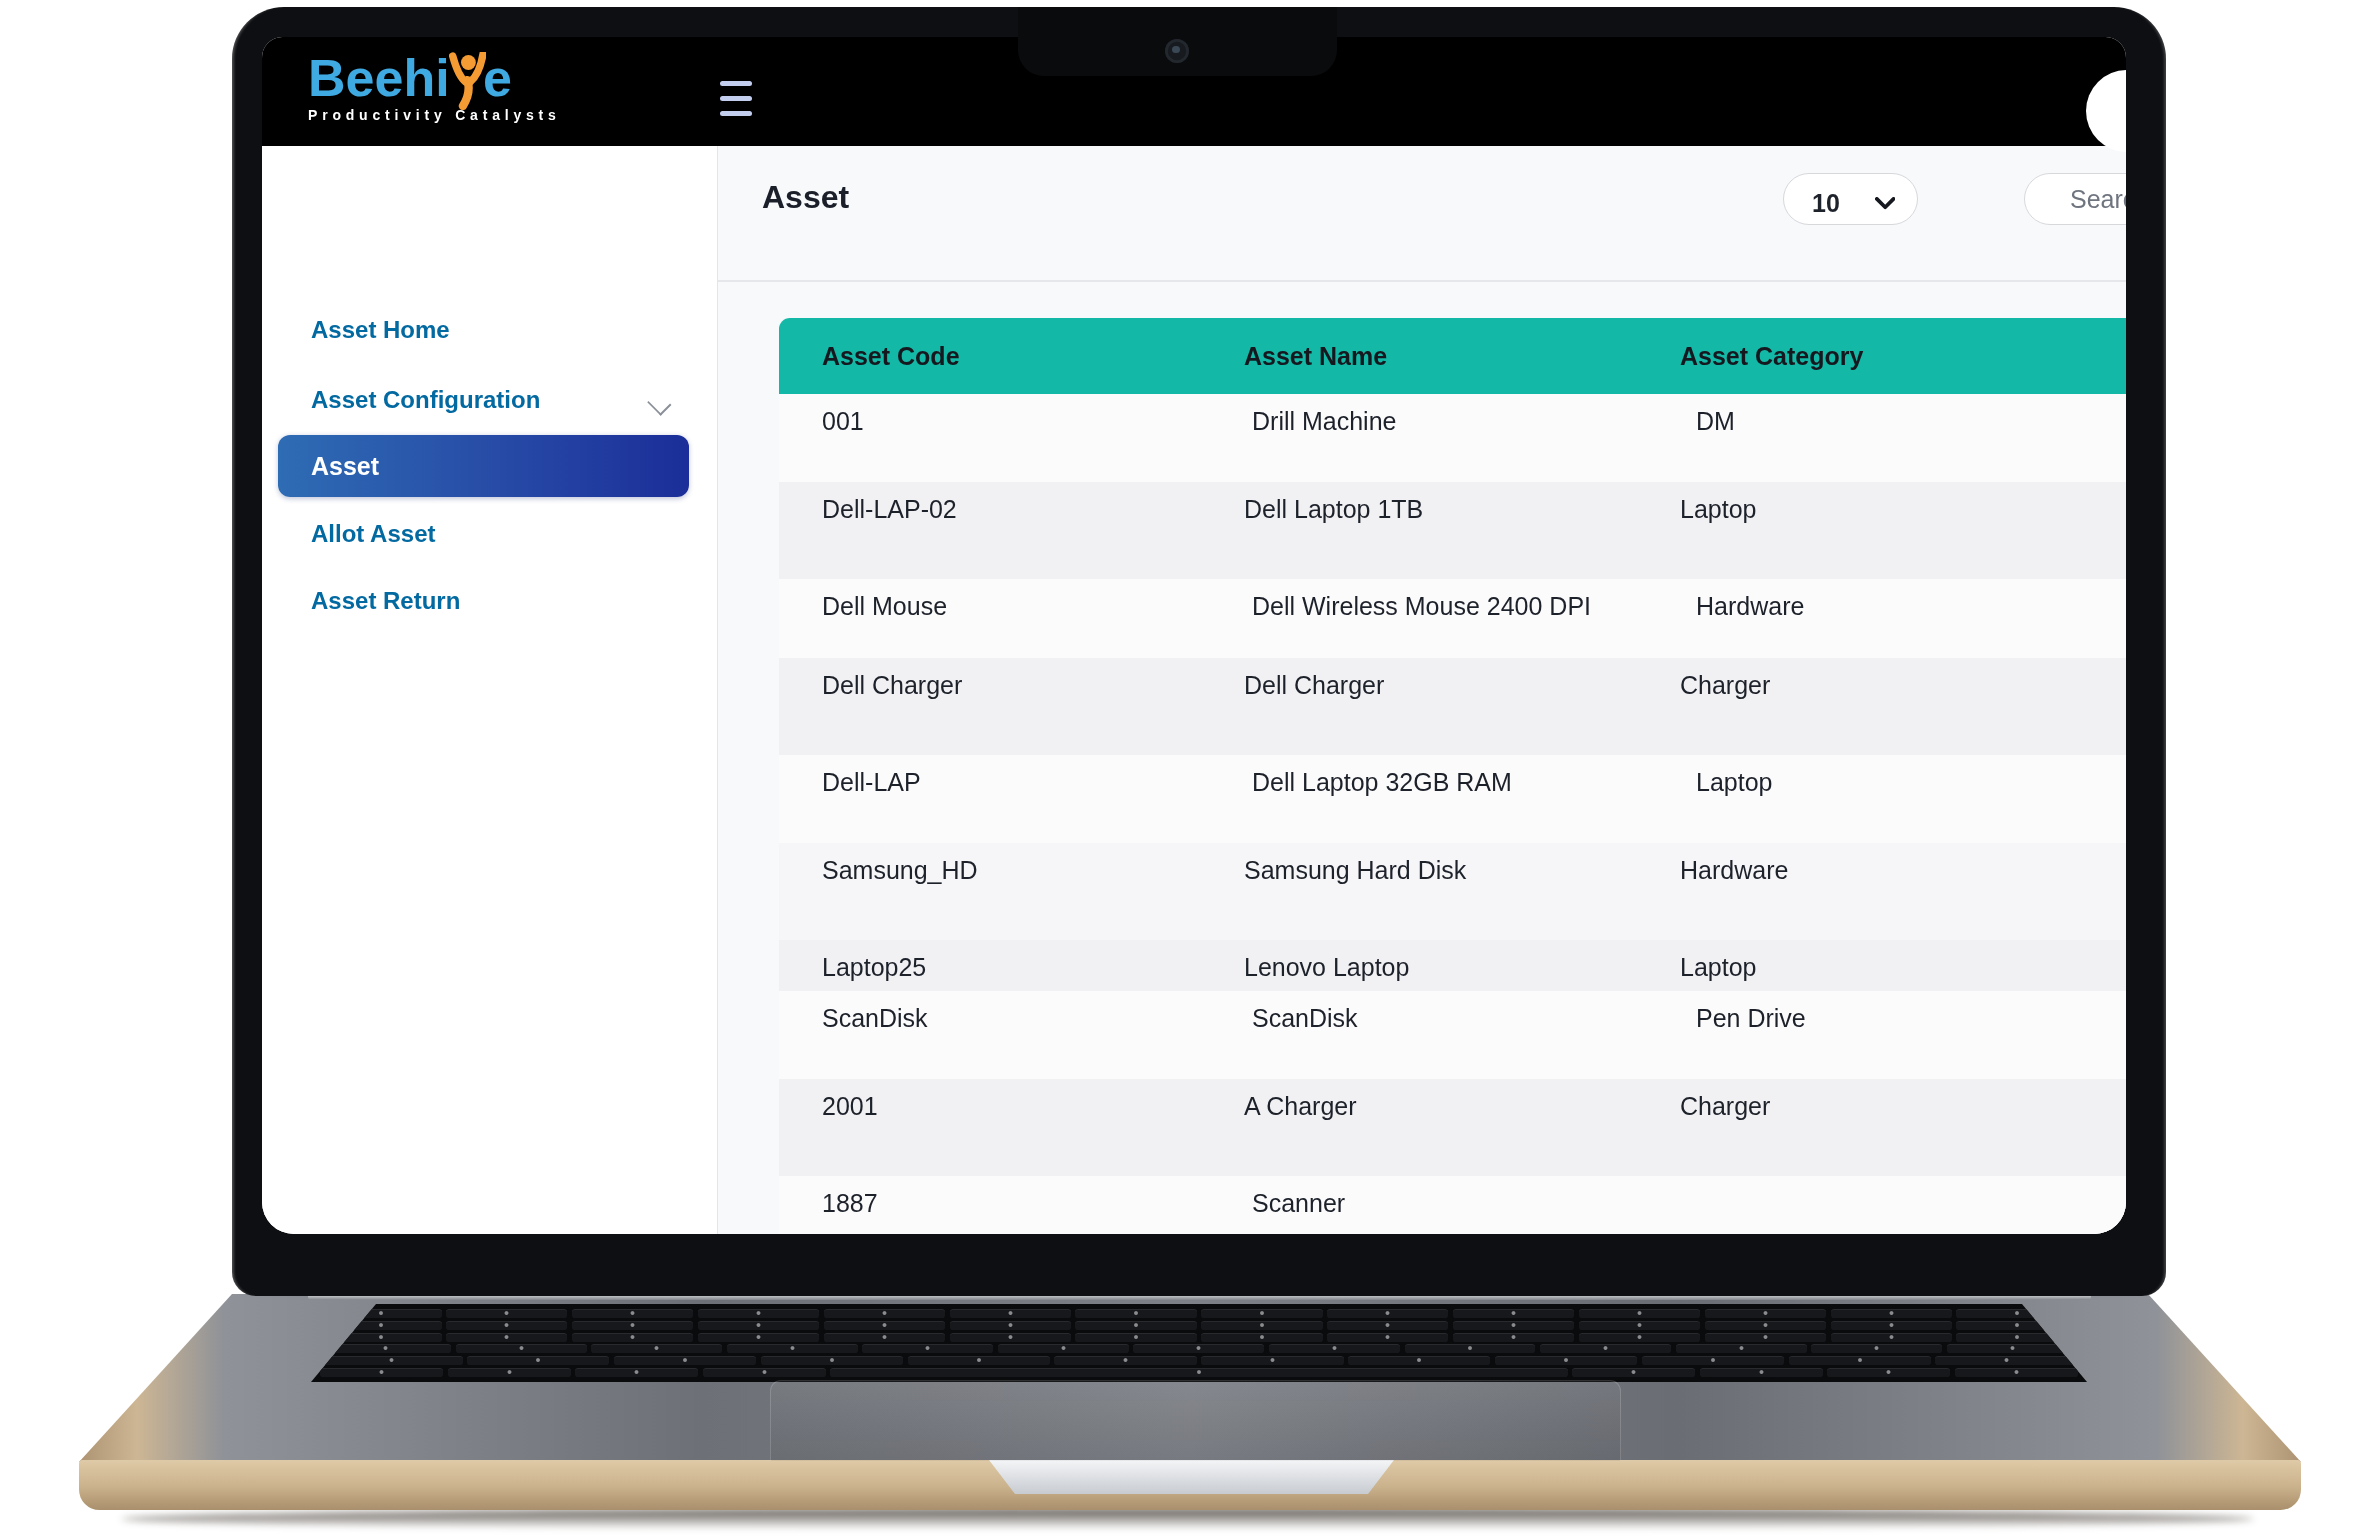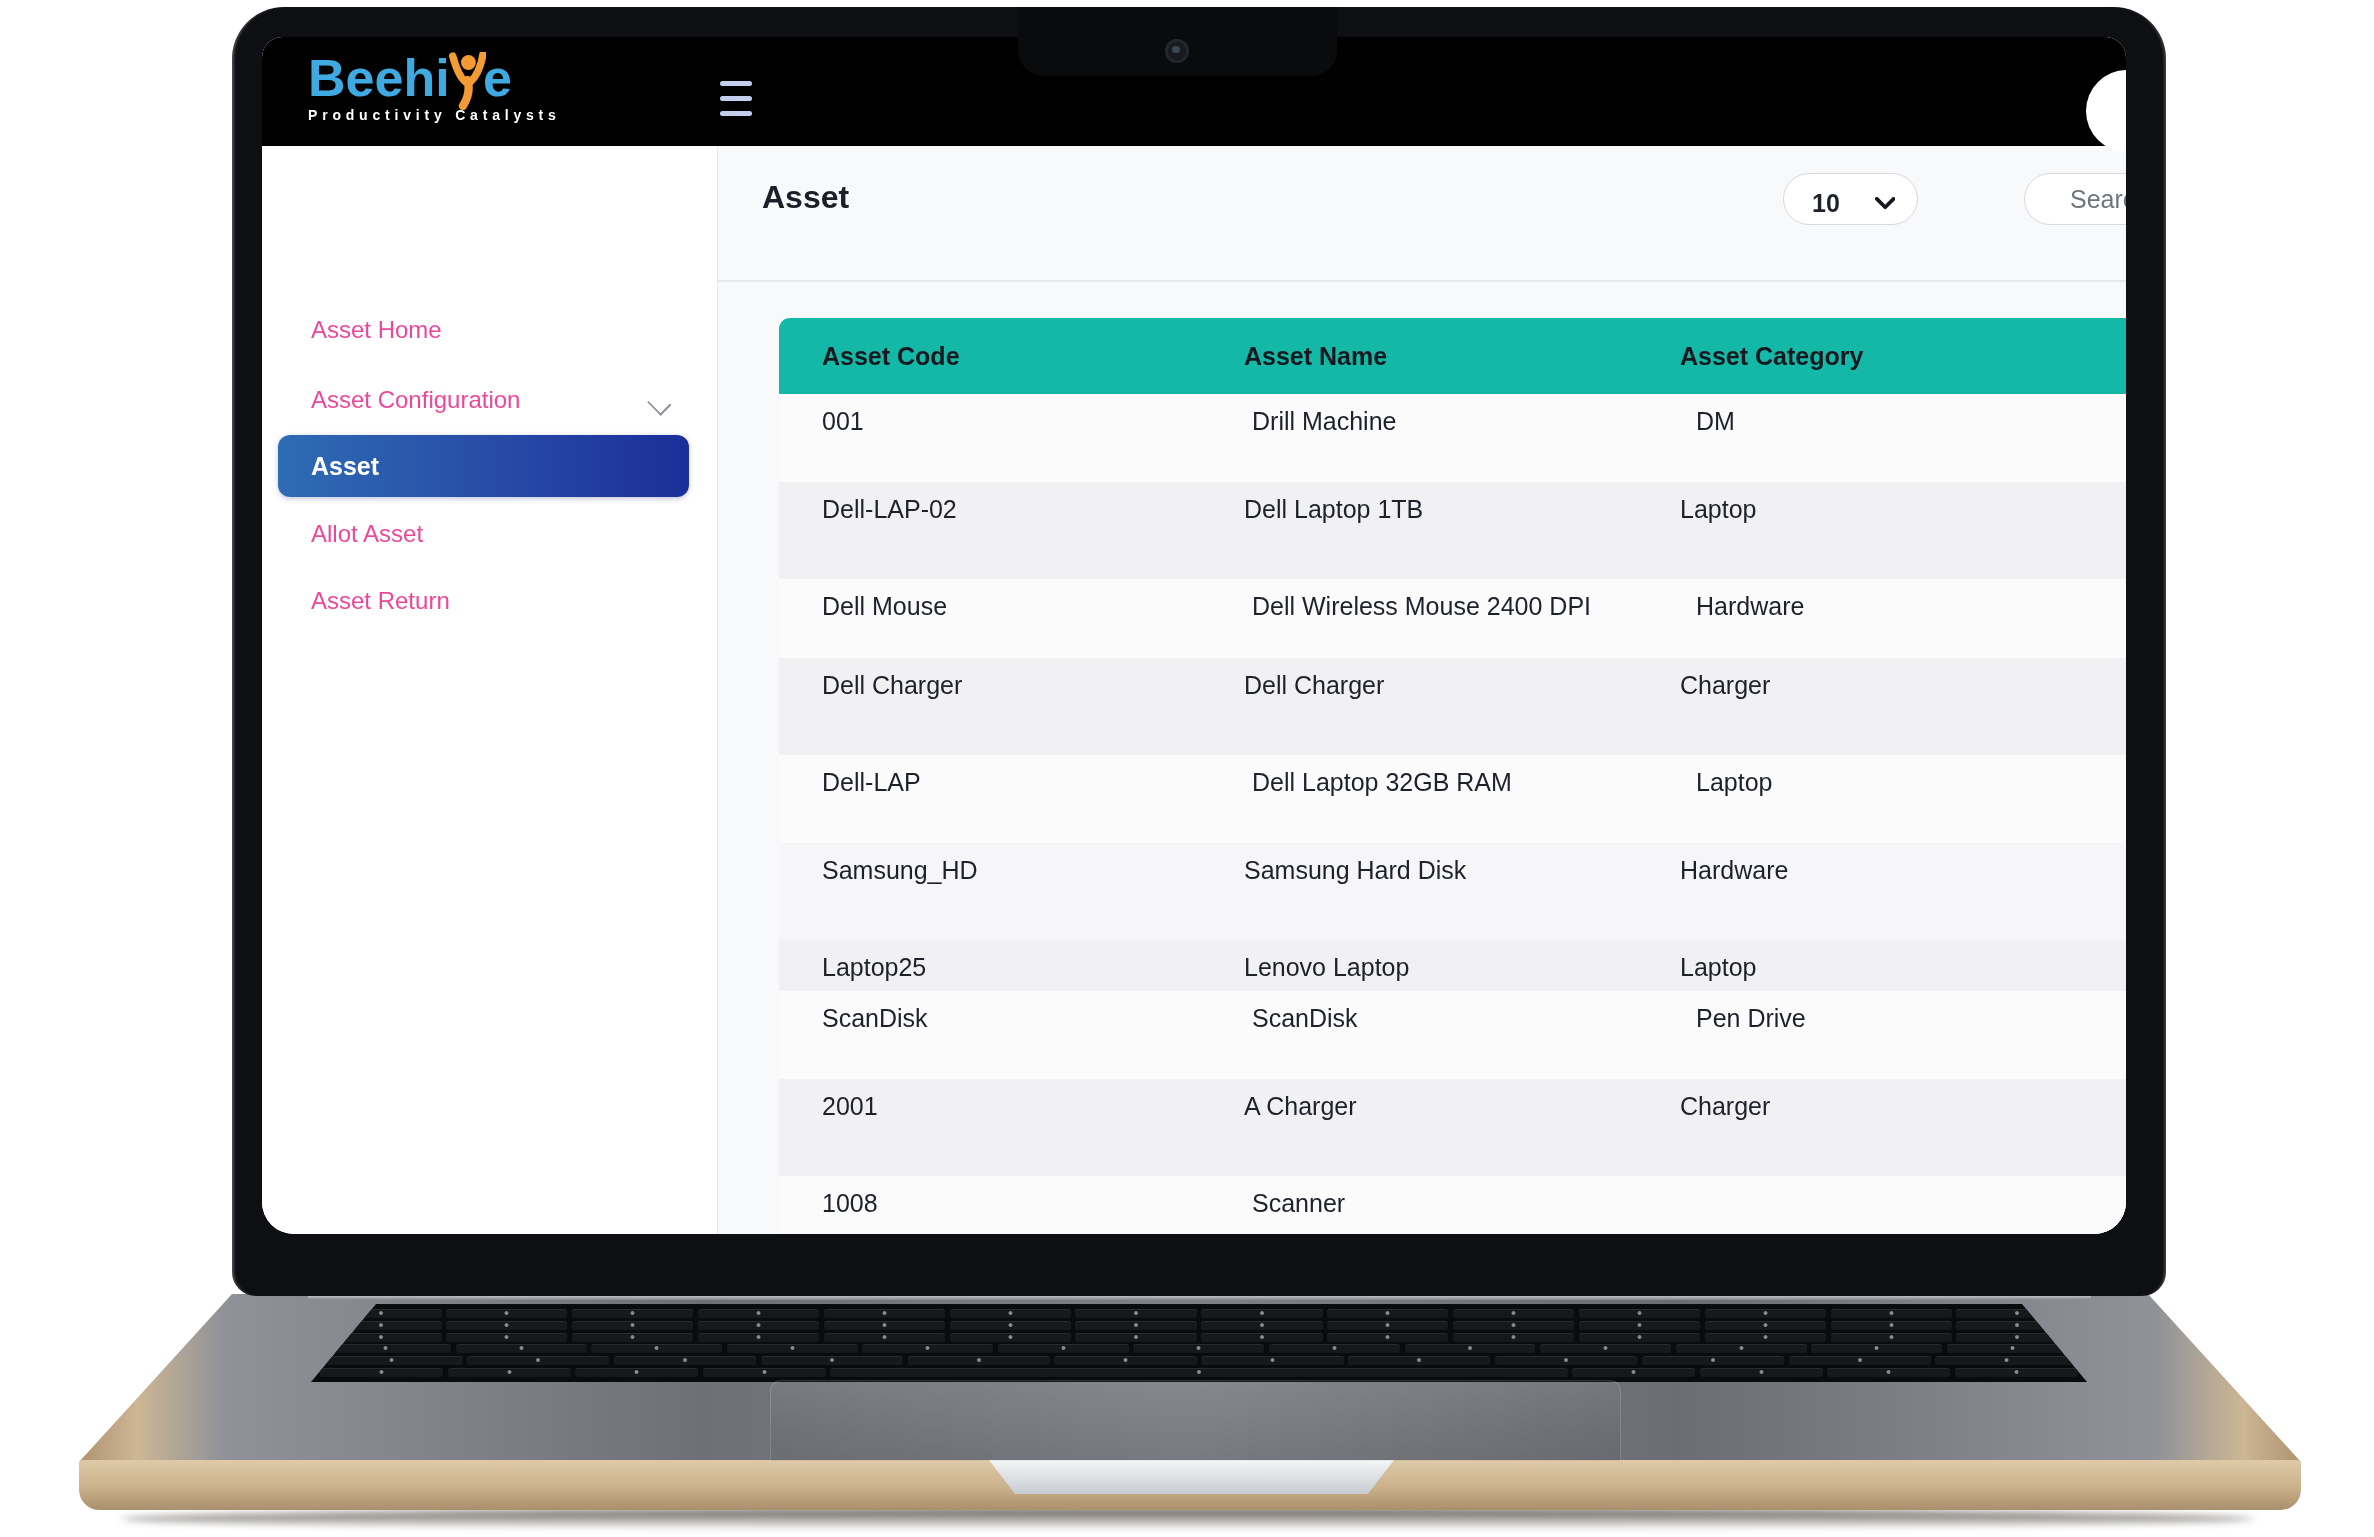--- a/index.html
+++ b/index.html
@@ -47,21 +47,21 @@
   .logo-block{left:46px;top:13px;width:278px;}
   .logo-line{font-size:52px;font-weight:bold;color:#3fa9e2;letter-spacing:0;line-height:56px;display:flex;align-items:flex-end;}
   .logo-fig{width:37px;height:58px;margin:0 -2.8px -3.7px -0.9px;}
   .logo-sub{margin-top:0.9px;font-size:14px;font-weight:600;color:#ffffff;letter-spacing:4.8px;white-space:nowrap;}
   .hamburger{left:458px;top:44px;width:32px;height:35px;display:flex;flex-direction:column;justify-content:space-between;cursor:pointer;}
   .hamburger span{display:block;height:4.6px;border-radius:2.8px;background:#c3cdee;}
   .avatar{left:1824px;top:33px;width:82px;height:82px;border-radius:50%;background:#ffffff;}
 
   
   .sidebar{left:0;top:109px;width:455px;height:1088px;background:#ffffff;border-right:0.9px solid #e4e5e8;z-index:1;}
-  .side-item{left:49px;height:37px;display:flex;align-items:center;font-size:24px;font-weight:400;color:#ec4899;cursor:pointer;white-space:nowrap;}
+  .side-item{left:49px;height:37px;display:flex;align-items:center;font-size:24px;font-weight:700;color:#0369a1;cursor:pointer;white-space:nowrap;}
   .chevron{position:absolute;left:339px;top:13px;width:16.7px;height:16.7px;border-right:2.8px solid #8a8f98;border-bottom:2.8px solid #8a8f98;transform:rotate(45deg) scale(1,.8);}
   .side-selected{left:16px;top:289px;width:411px;height:62px;border-radius:12px;
     background:linear-gradient(90deg,#2e6cb4 0%,#274aa6 55%,#1b2e99 100%);
     display:flex;align-items:center;padding-left:33px;box-sizing:border-box;
     font-size:25px;font-weight:bold;color:#ffffff;cursor:pointer;box-shadow:0 1.9px 5.6px rgba(20,40,120,.25);}
 
   
   .main{left:455px;top:109px;width:1409px;height:1088px;background:#f8f9fb;}
   .page-title{left:45px;top:33px;font-size:32px;font-weight:600;color:#1b1f29;}
   .pill{position:absolute;height:52px;border-radius:26px;border:1.9px solid #d7d8dc;background:#fff;box-sizing:border-box;display:flex;align-items:center;}
@@ -289,21 +289,21 @@
             <div class="cell">ScanDisk</div>
             <div class="cell">ScanDisk</div>
             <div class="cell">Pen Drive</div>
           </div>
           <div class="trow row-b rh105">
             <div class="cell">2001</div>
             <div class="cell">A Charger</div>
             <div class="cell">Charger</div>
           </div>
           <div class="trow row-a rh95">
-            <div class="cell">1008</div>
+            <div class="cell">1887</div>
             <div class="cell">Scanner</div>
             <div class="cell"></div>
           </div>
         </div>
       </div>
     </div>
   </div>
 
   <div class="abs notch">
     <div class="abs camera">

